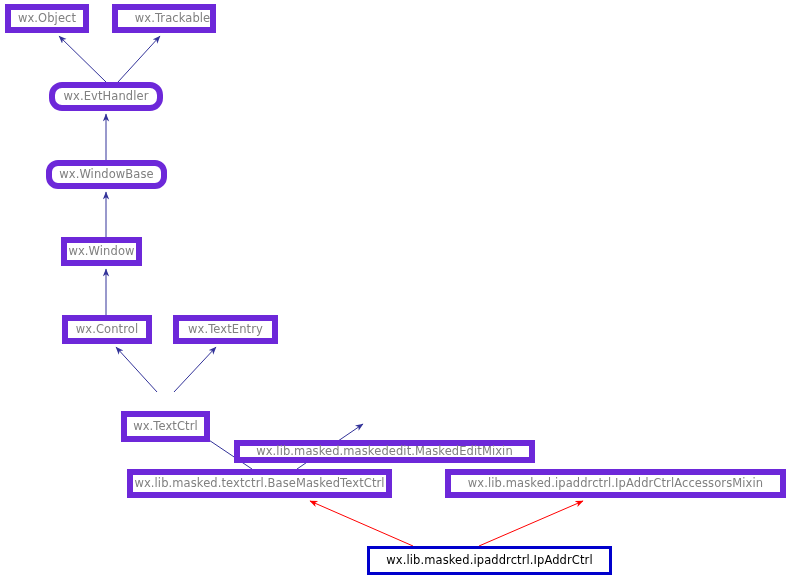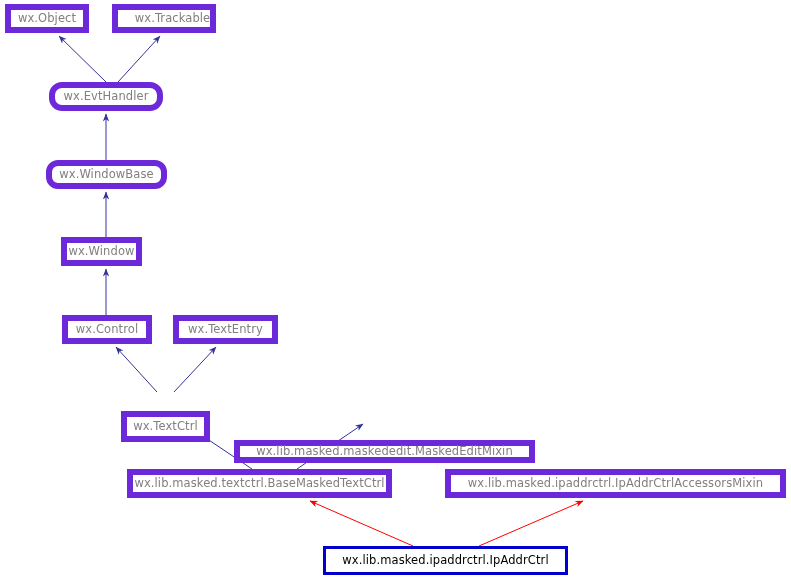--- a/index.html
+++ b/index.html
@@ -35,20 +35,21 @@
     font-size: 11.5px;
     line-height: 1;
     white-space: nowrap;
     letter-spacing: 0.1px;
     z-index: 2;
   }
   .node.highlight {
     border: 3px solid #0000cc;
     color: #000000;
     font-weight: normal;
+    margin-left: 44px;
   }
   .node-label {
     display: block;
     padding: 0 6px;
   }
 </style>
 </head>
 <body>
 
 <div id="diagram">

